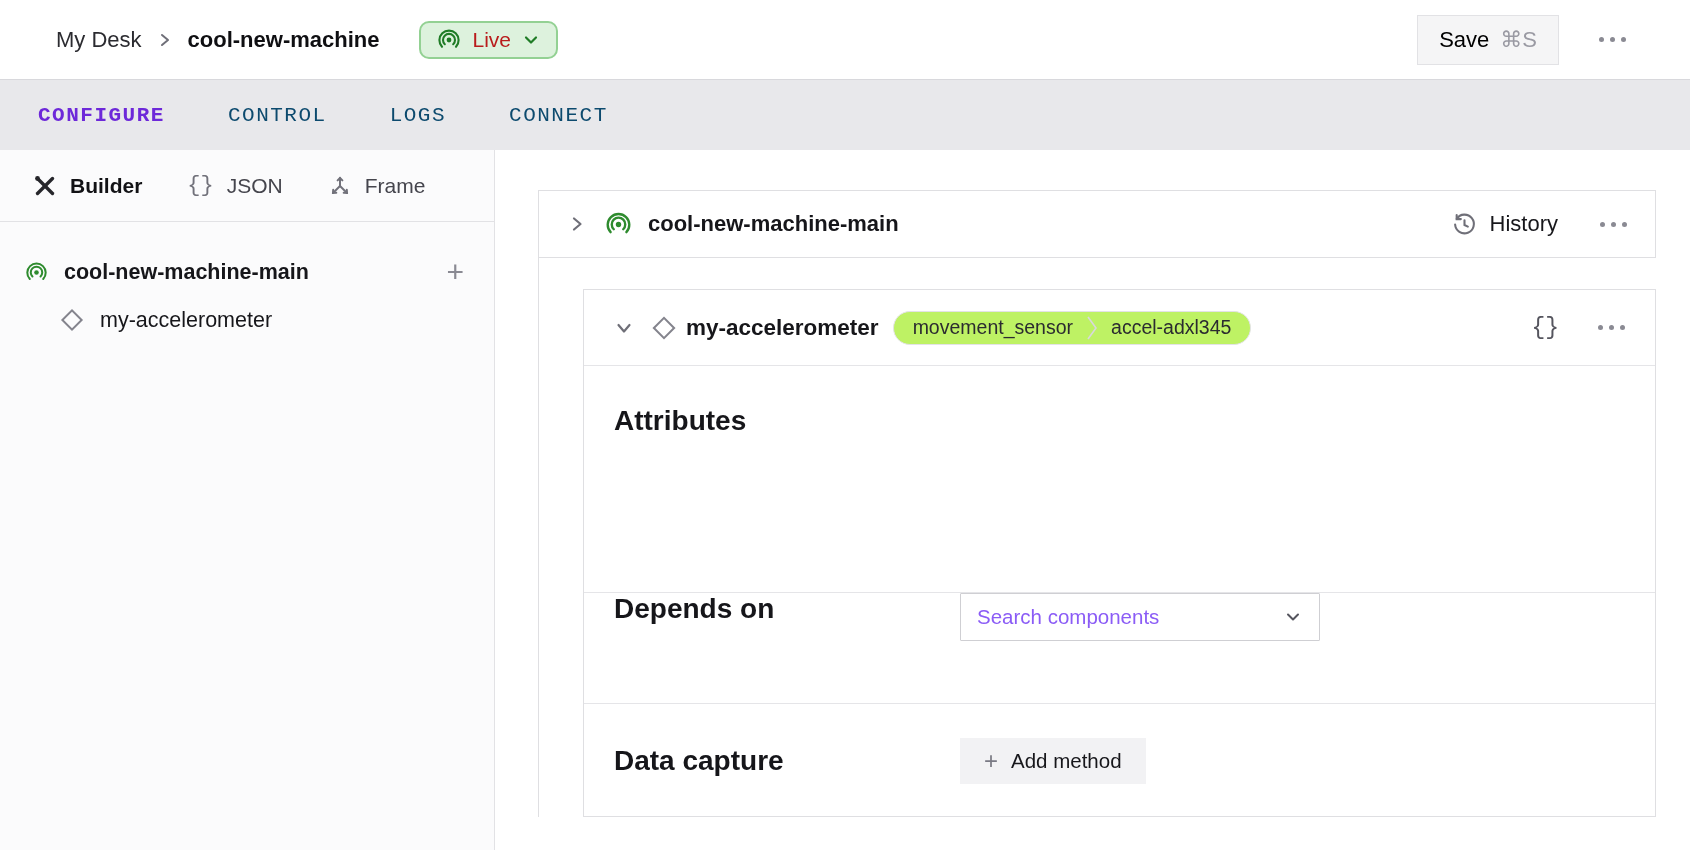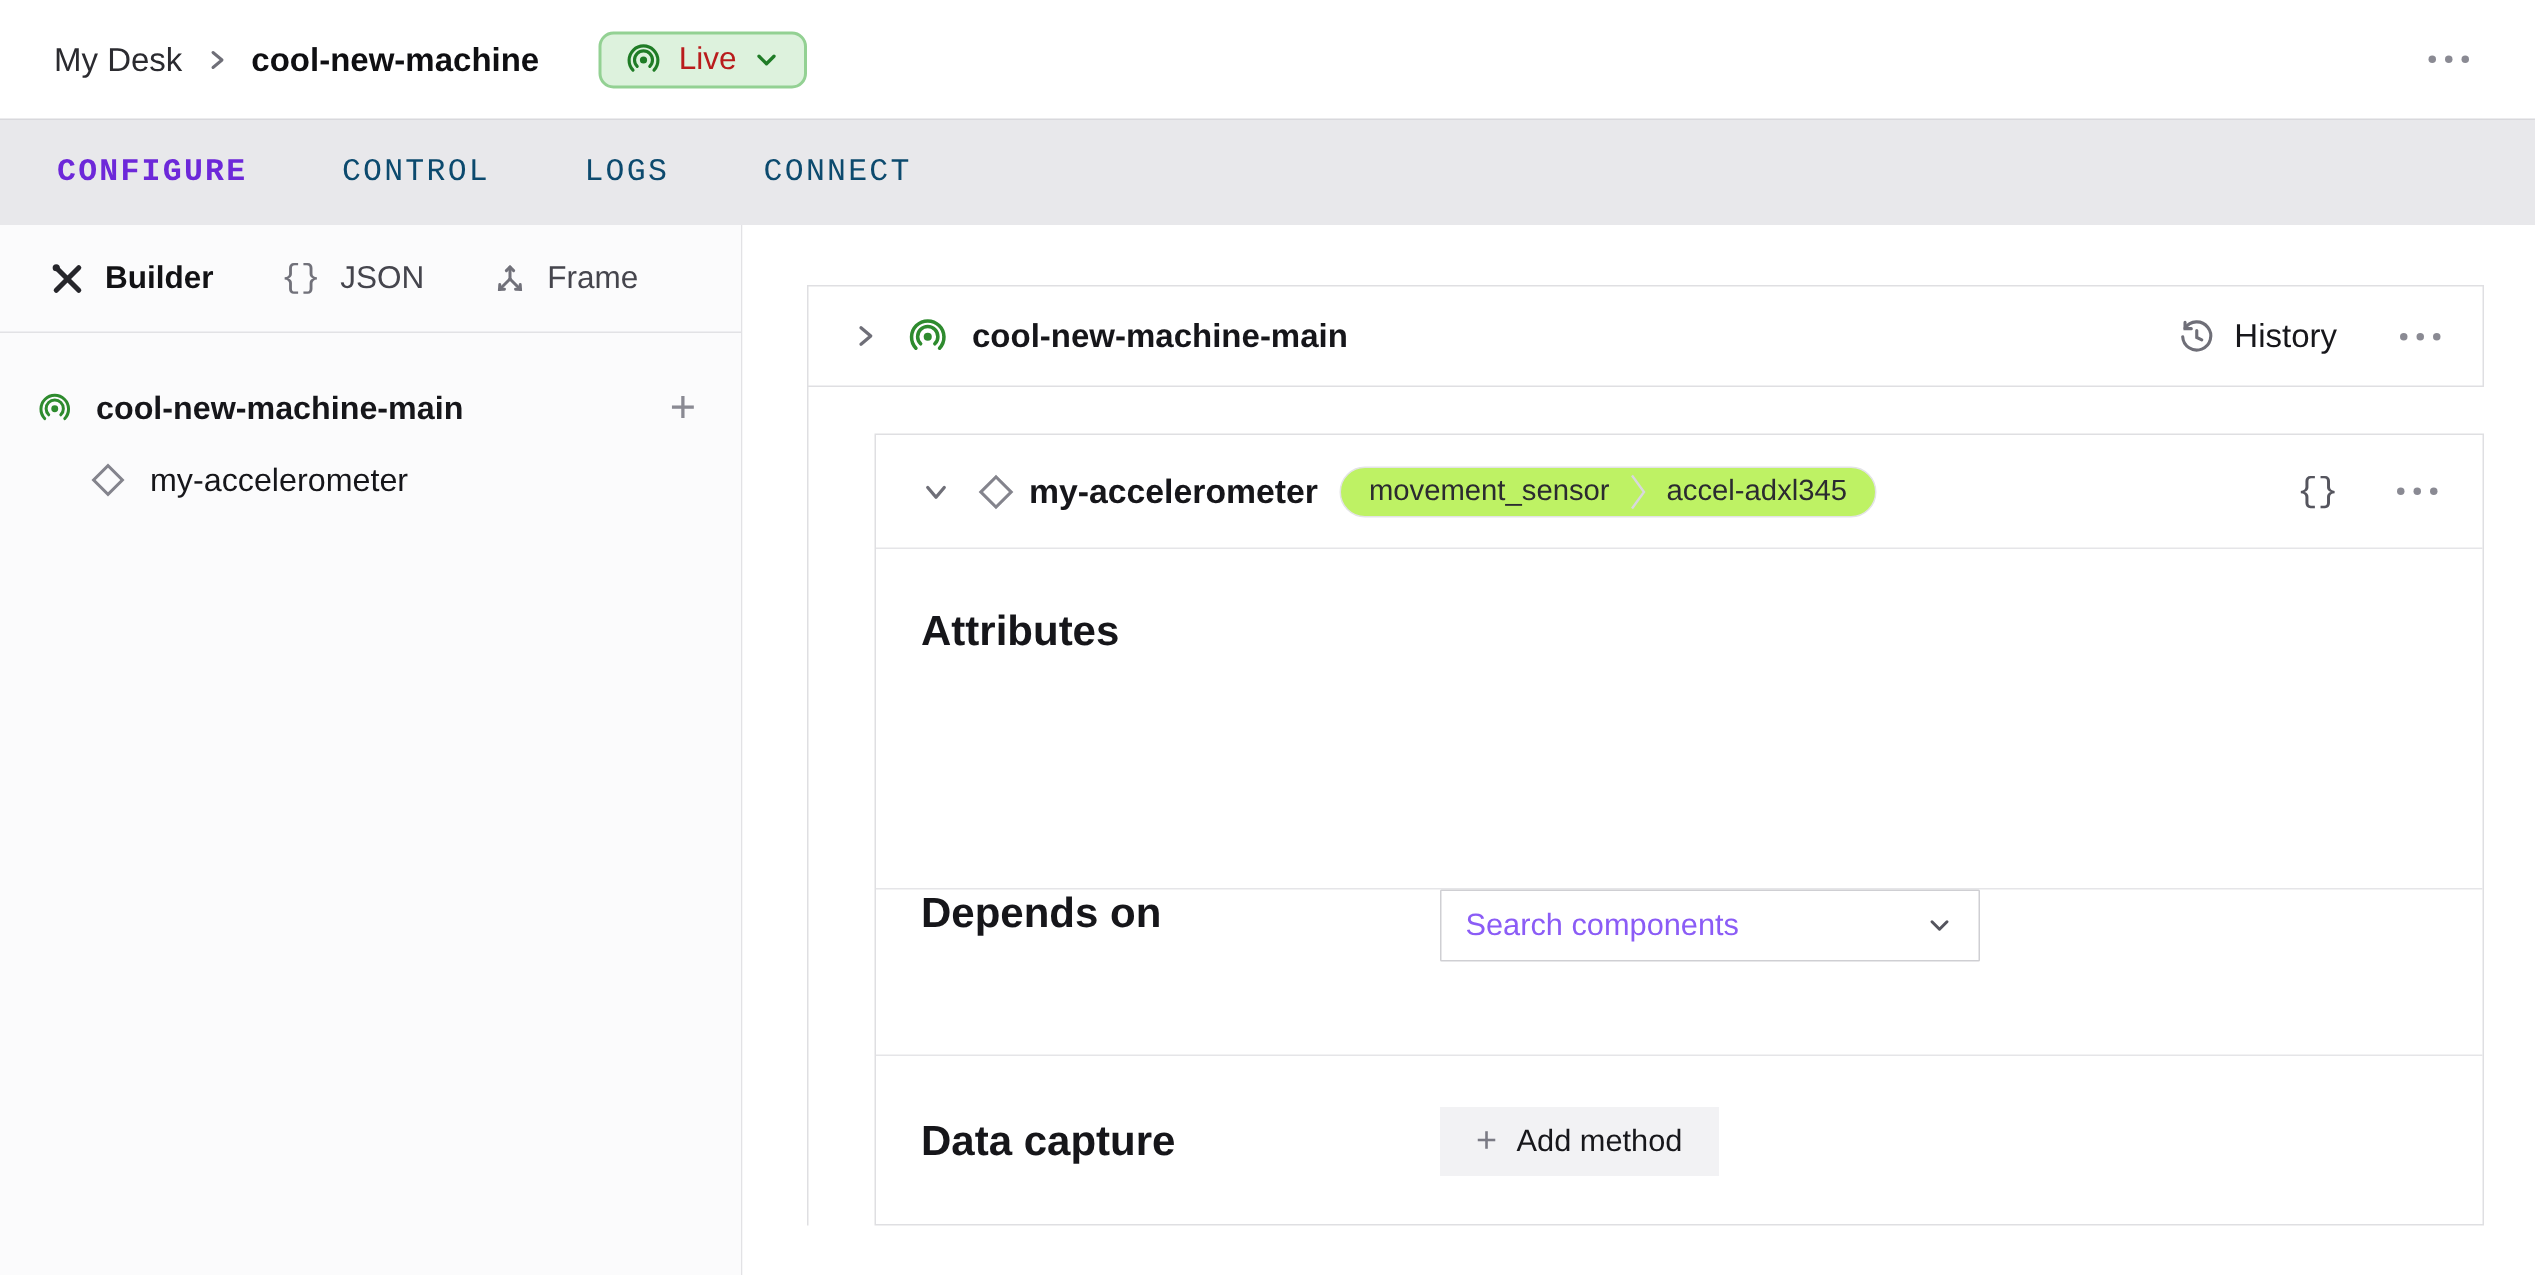--- a/index.html
+++ b/index.html
@@ -2,21 +2,21 @@
 <html><head>
 <meta charset="utf-8">
 <style>
   * { margin:0; padding:0; box-sizing:border-box; }
   html,body { background:#fff; }
   body { font-family:"Liberation Sans", sans-serif; color:#16161a; }
   .stage { position:relative; width:1690px; height:850px; overflow:hidden; background:#fff; }
 
   
   .topbar { position:absolute; left:0; top:0; width:1690px; height:80px; background:#fff;
-            border-bottom:1px solid #d8d8dc; display:flex; align-items:center; padding:0 36px; }
+            border-bottom:1px solid #d8d8dc; display:flex; align-items:center; padding:0 56px; }
   .crumb { display:flex; align-items:center; gap:16px; font-size:22px; }
   .crumb .parent { color:#2b2b30; }
   .crumb .sep { color:#6f6f78; font-size:20px; }
   .crumb .current { font-weight:bold; color:#0f0f12; }
   .live-badge { margin-left:40px; display:flex; align-items:center; gap:11px; height:38px;
                 padding:0 16px; background:#ddf2dd; border:2px solid #93d193; border-radius:10px;
                 color:#b91c1c; font-size:21px; cursor:pointer; }
   .topbar-right { margin-left:auto; display:flex; align-items:center; }
   .save-btn { display:flex; align-items:center; gap:11px; height:50px; padding:0 21px;
               background:#f5f5f6; border:1px solid #e2e2e5; font-size:22px; cursor:pointer;
@@ -123,20 +123,24 @@
       </span>
       <span>Live</span>
       <span>
         <svg width="18" height="18" viewBox="0 0 18 18">
             <polyline points="4,6.5 9,11.5 14,6.5" fill="none" stroke="#1f7c26" stroke-width="2.2" stroke-linecap="round" stroke-linejoin="round"></polyline>
           </svg>
       </span>
     </div>
 
     <div class="topbar-right">
+      <button class="save-btn">
+        <span>Save</span>
+        <span class="shortcut">⌘S</span>
+      </button>
       <div class="dots">
           <i></i>
           <i></i>
           <i></i>
         </div>
     </div>
   </div>
 
   <div class="tabbar">
     <span class="tab active">CONFIGURE</span>

